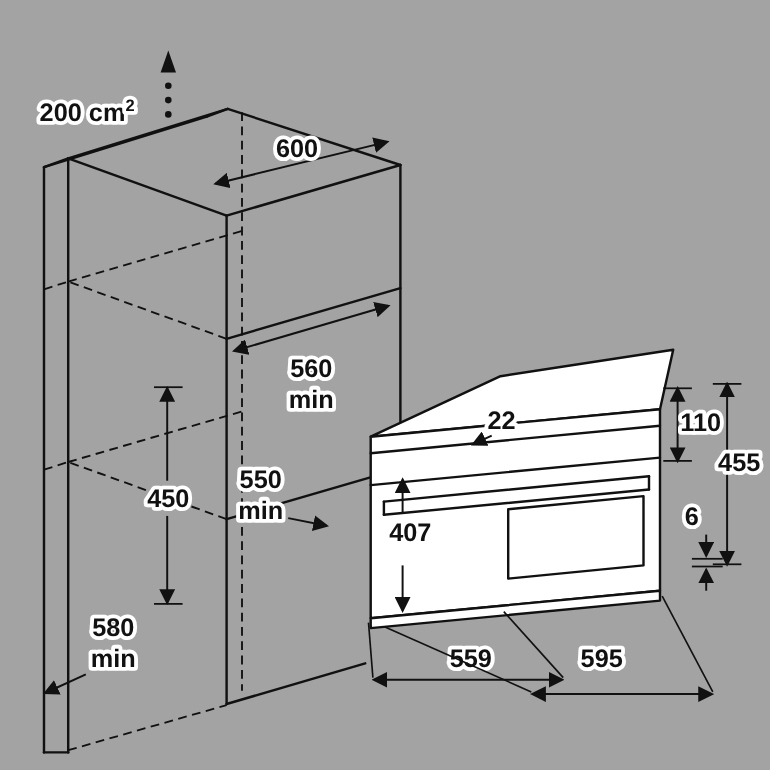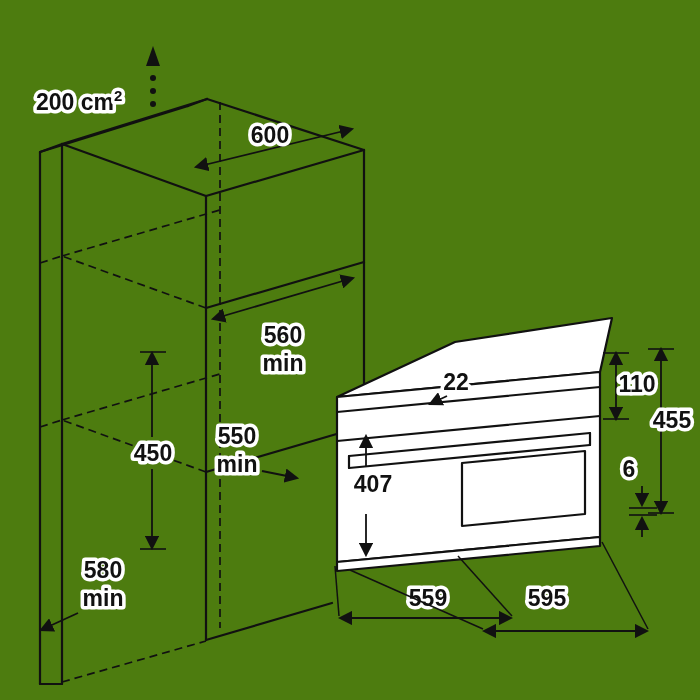--- a/index.html
+++ b/index.html
@@ -1,16 +1,16 @@
 <!DOCTYPE html>
 <html><head>
 <meta charset="utf-8">
 <style>
   html,body{margin:0;padding:0;background:#fff;}
-  .stage{width:700px;height:700px;background:#4d7c0f;position:relative;font-family:"Liberation Sans",sans-serif;overflow:hidden;}
+  .stage{width:700px;height:700px;background:#a3a3a3;position:relative;font-family:"Liberation Sans",sans-serif;overflow:hidden;}
   .obj{stroke:#111;stroke-width:2.2;fill:none;stroke-linecap:round;}
   .face{stroke:#111;stroke-width:2.2;fill:#fff;stroke-linejoin:round;}
   .hid{stroke:#111;stroke-width:1.7;fill:none;stroke-dasharray:8 5;}
   .dim{stroke:#111;stroke-width:1.8;fill:none;}
   .ext{stroke:#111;stroke-width:1.5;fill:none;}
   .tick{stroke:#111;stroke-width:1.6;}
   .lbl{font-family:"Liberation Sans",sans-serif;font-weight:bold;font-size:23px;fill:#111;
        paint-order:stroke;stroke:#fff;stroke-width:7px;stroke-linejoin:round;text-anchor:middle;}
   .lbl.start{text-anchor:start;}
   .sup{font-size:15px;}

